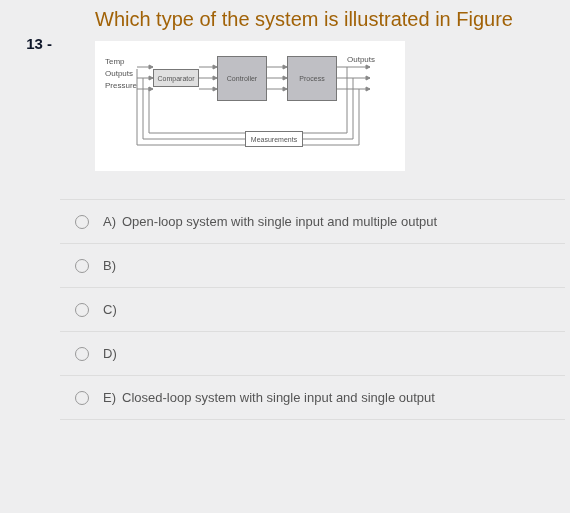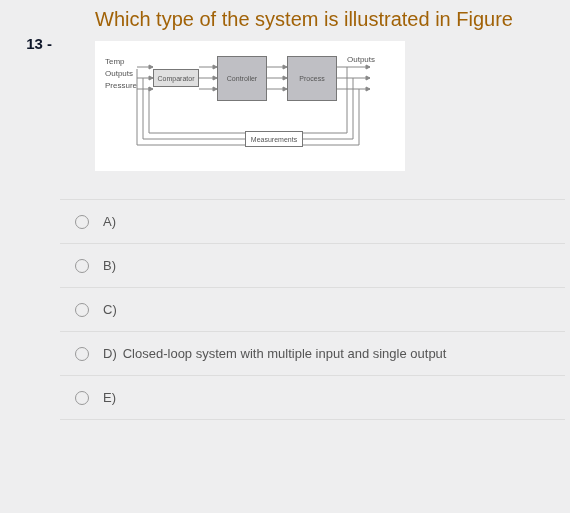--- a/index.html
+++ b/index.html
@@ -134,33 +134,34 @@
         <polyline points="150,92 54,92 54,46"></polyline>
         <polyline points="150,98 48,98 48,37"></polyline>
         <polyline points="150,104 42,104 42,28"></polyline>
       </svg>
     </div>
 
     <div class="options">
       <div class="option">
         <span class="radio"></span>
         <span class="opt-letter">A)</span>
+        <span>Open-loop system with single input and multiple output</span>
       </div>
       <div class="option">
         <span class="radio"></span>
         <span class="opt-letter">B)</span>
       </div>
       <div class="option">
         <span class="radio"></span>
         <span class="opt-letter">C)</span>
       </div>
       <div class="option">
         <span class="radio"></span>
         <span class="opt-letter">D)</span>
-        <span>Closed-loop system with multiple input and single output</span>
       </div>
       <div class="option">
         <span class="radio"></span>
         <span class="opt-letter">E)</span>
+        <span>Closed-loop system with single input and single output</span>
       </div>
     </div>
   </div>
 </div>
 
 </body></html>

